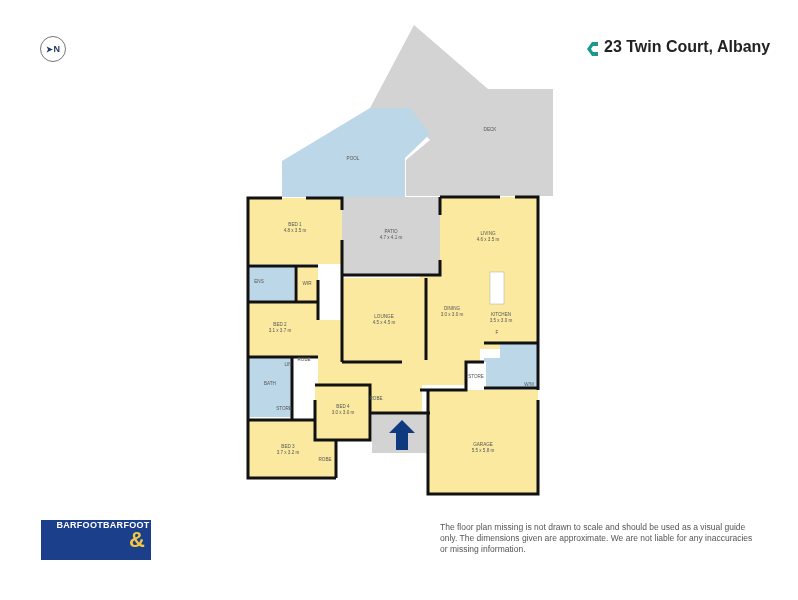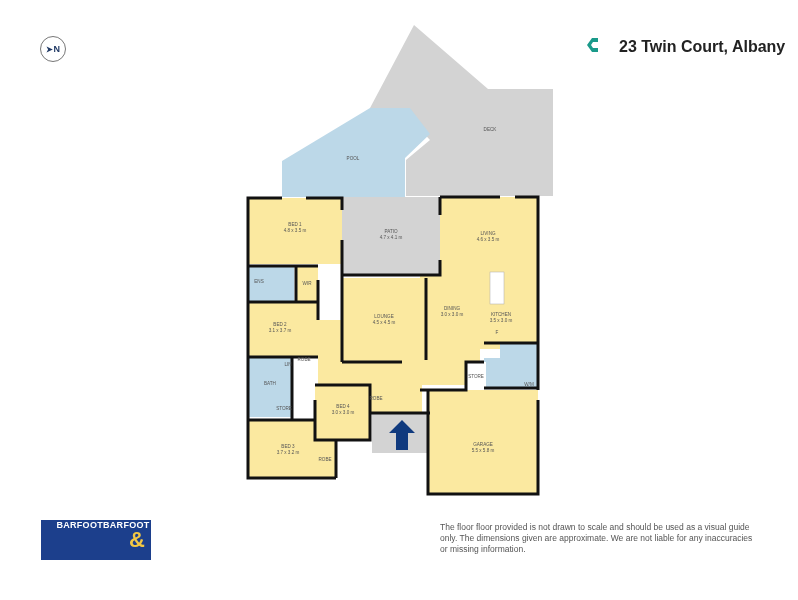--- a/index.html
+++ b/index.html
@@ -1,19 +1,19 @@
 <!DOCTYPE html>
 <html><head>
 <meta charset="utf-8">
 <style>
   html,body{margin:0;padding:0;background:#ffffff;}
   body{width:798px;height:600px;position:relative;overflow:hidden;font-family:"Liberation Sans",sans-serif;}
   .compass{position:absolute;left:40px;top:36px;width:24px;height:24px;border:1px solid #777;border-radius:50%;display:flex;align-items:center;justify-content:center;font-size:9px;font-weight:bold;color:#1f3864;}
   .compass .arrow{font-size:8px;margin-right:1px;}
-  .title{position:absolute;left:587px;top:38px;display:flex;align-items:flex-start;gap:21px;font-size:16px;font-weight:bold;color:#222;}
+  .title{position:absolute;left:587px;top:38px;display:flex;align-items:flex-end;gap:6px;font-size:16px;font-weight:bold;color:#222;}
   .title .logo{width:11px;height:14px;}
   svg.plan{position:absolute;left:0;top:0;}
   .lbl{font-family:"Liberation Sans",sans-serif;font-size:4.6px;fill:#555;text-anchor:middle;}
   .brand{position:absolute;left:41px;top:520px;width:110px;height:40px;background:#1c3f8c;color:#fff;display:flex;flex-direction:row;justify-content:center;padding-left:14px;box-sizing:border-box;}
   .brand .l1,.brand .l2{font-size:9px;font-weight:bold;letter-spacing:.3px;line-height:10px;}
   .brand .amp{position:absolute;left:88px;top:7px;color:#f2c744;font-size:22px;font-weight:bold;}
   .disclaimer{position:absolute;left:440px;top:522px;width:320px;font-size:8.5px;color:#555;line-height:11px;}
 </style>
 </head>
 <body>
@@ -117,13 +117,13 @@
   <text class="lbl" x="288" y="454">3.7 x 3.2 m</text>
   <text class="lbl" x="325" y="461">ROBE</text>
 </svg>
 
 <div class="brand">
   <span class="l1">BARFOOT</span>
   <span class="l2">BARFOOT</span>
   <span class="amp">&amp;</span>
 </div>
 
-<div class="disclaimer">The floor floor provided is not drawn to scale and should be used as a visual guide only. The dimensions given are approximate. We are not liable for any inaccuracies or missing information.</div>
+<div class="disclaimer">The floor plan missing is not drawn to scale and should be used as a visual guide only. The dimensions given are approximate. We are not liable for any inaccuracies or missing information.</div>
 
 </body></html>

